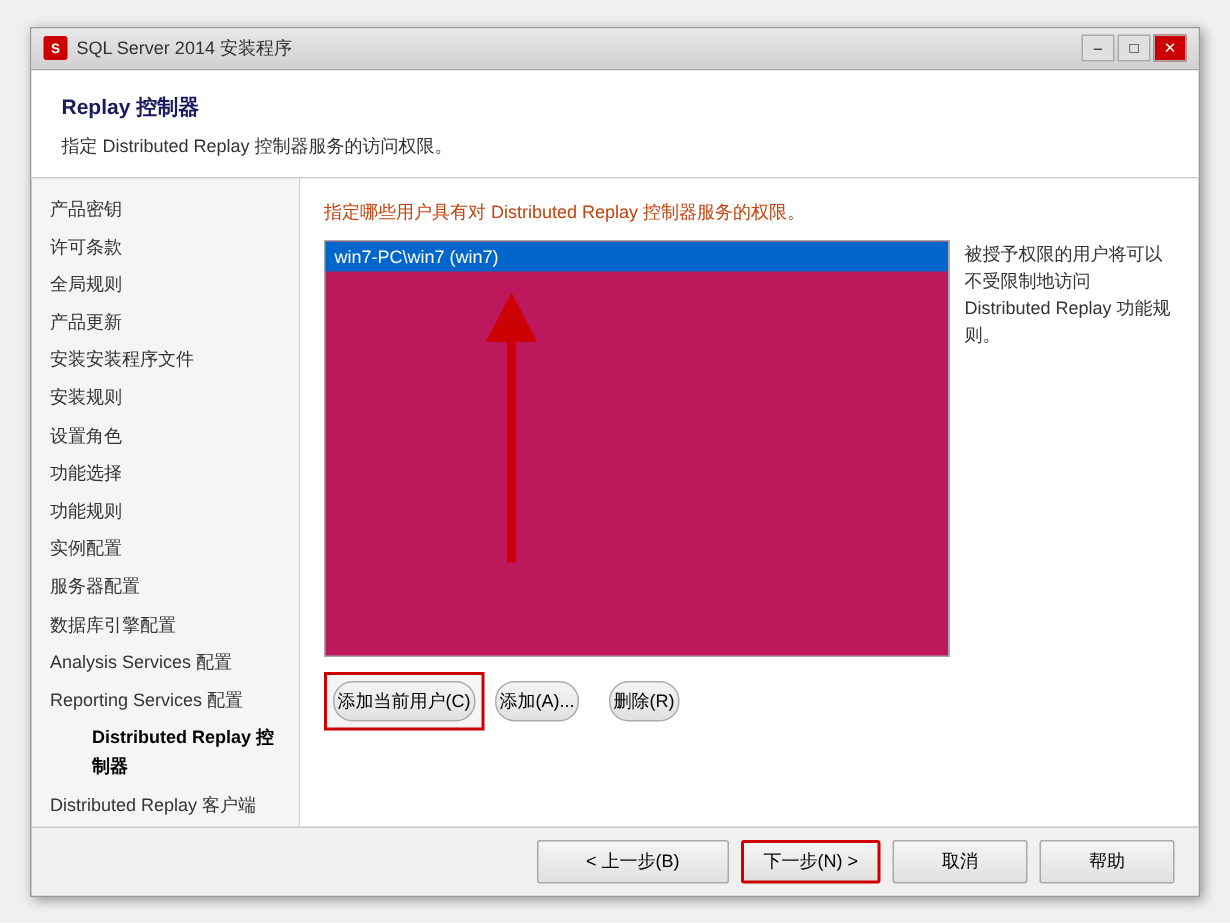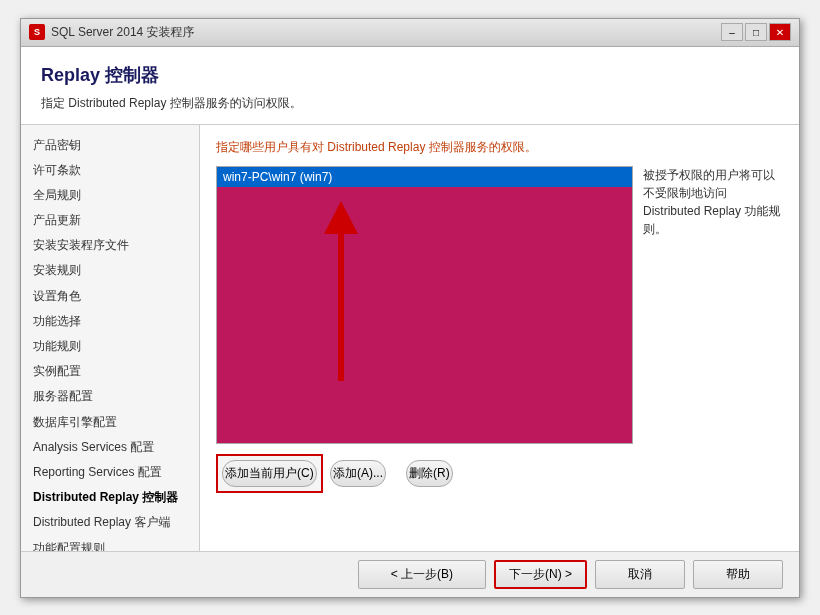--- a/index.html
+++ b/index.html
@@ -71,21 +71,21 @@
     .titlebar-btn.close {
       background: #c00;
       color: white;
     }
     .header-section {
       background: white;
       padding: 16px 20px 12px 20px;
       border-bottom: 1px solid #ccc;
     }
     .header-title {
-      font-size: 18px;
+      font-size: 14px;
       font-weight: bold;
       color: #1a1a5e;
       margin-bottom: 8px;
     }
     .header-desc {
       font-size: 12px;
       color: #333;
     }
     .content-area {
       display: flex;
@@ -102,20 +102,21 @@
     .sidebar-item {
       padding: 3px 12px;
       font-size: 12px;
       color: #333;
       cursor: pointer;
       line-height: 1.6;
     }
     .sidebar-item.active {
       font-weight: bold;
       color: #000;
+      margin-left: 28px;
     }
     .main-panel {
       flex: 1;
       background: white;
       padding: 14px 16px;
       display: flex;
       flex-direction: column;
       gap: 10px;
     }
     .main-desc {

